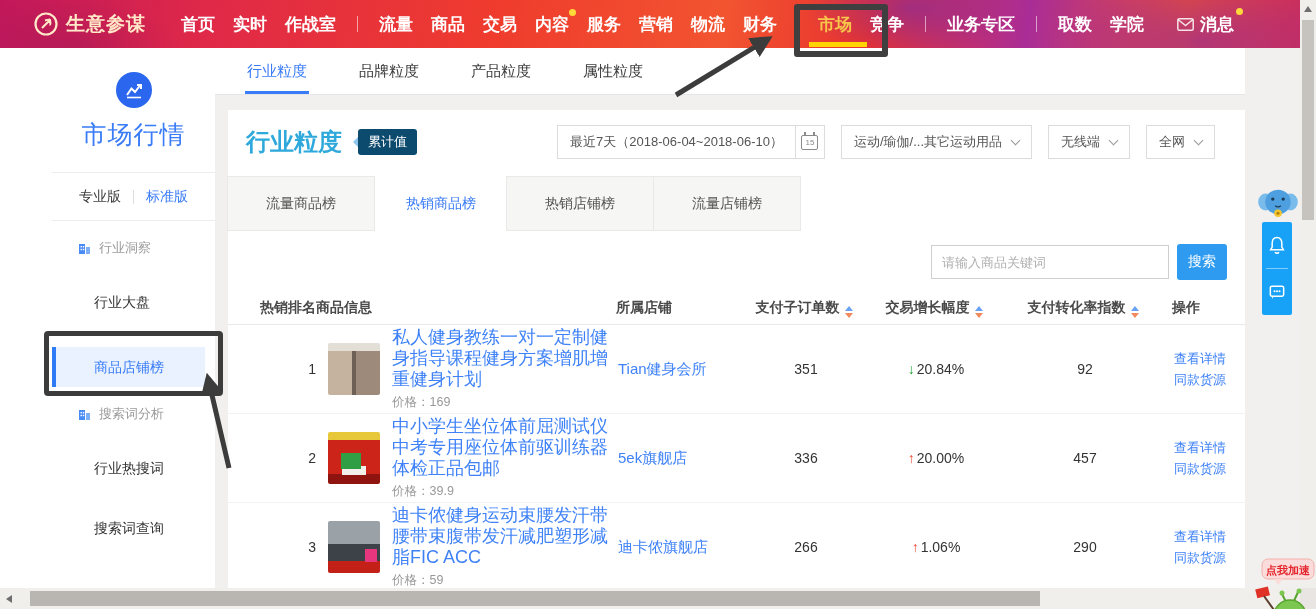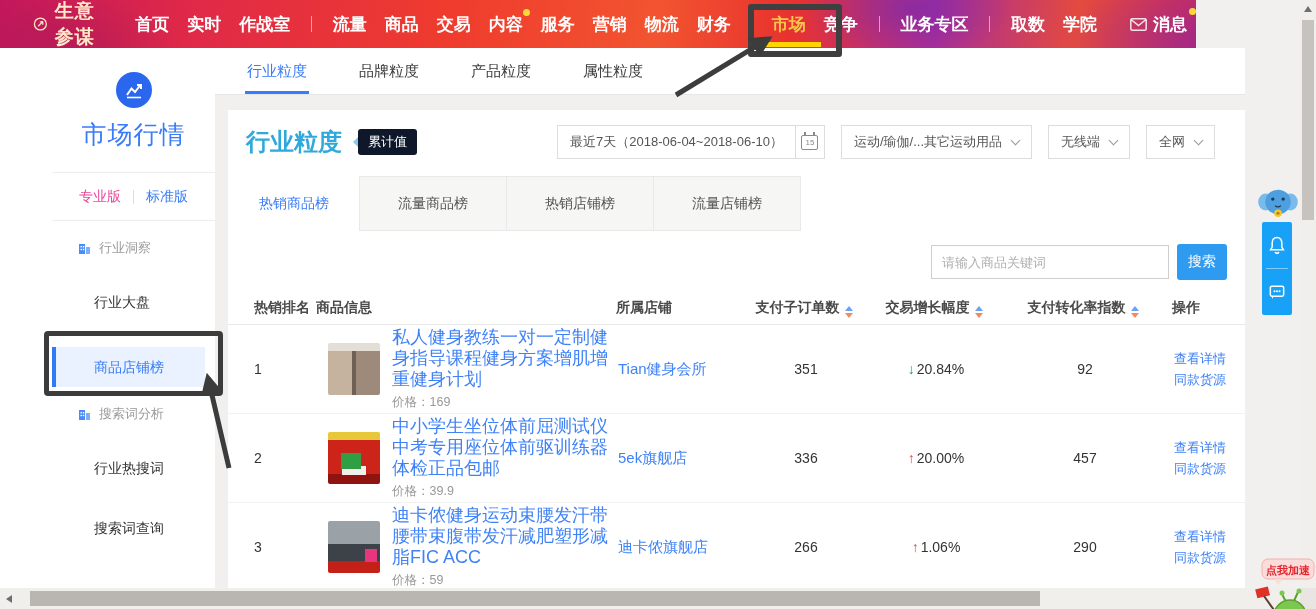--- a/index.html
+++ b/index.html
@@ -5,21 +5,21 @@
   * { box-sizing: border-box; margin: 0; padding: 0; }
   html,body { width:1316px; height:609px; }
   body {
     position: relative; overflow: hidden;
     background: #f1f0ee;
     font-family: "Liberation Sans", "DejaVu Sans", sans-serif;
     color:#333;
   }
   
   .topnav {
-    position:absolute; left:0; top:0; width:1196px; height:48px; z-index:30;
+    position:absolute; left:0; top:0; width:1316px; height:48px; z-index:30;
     display:flex; align-items:center; padding-left:33px;
     background:
       radial-gradient(ellipse 150px 70px at 910px 8px, rgba(96,40,190,.45), transparent 70%),
       radial-gradient(ellipse 190px 90px at 1200px 42px, rgba(130,38,170,.5), transparent 72%),
       radial-gradient(ellipse 160px 80px at 70px 50px, rgba(140,20,90,.35), transparent 70%),
       linear-gradient(96deg,#c2185b 0%, #e02948 16%, #ef3c2d 38%, #f25430 55%, #e8322f 66%, #a92d97 78%, #e44a3e 90%, #c62a62 100%);
   }
   .logo { display:flex; align-items:center; gap:7px; margin-right:26px; cursor:pointer; }
   .logo-text { font-size:19px; font-weight:bold; color:#ffe9c8; letter-spacing:1px; }
   .nav-item {
@@ -39,21 +39,21 @@
   .nav-msg { display:inline-flex; align-items:center; gap:6px; margin-left:24px; position:relative; }
   .nav-msg .nav-dot { right:-9px; top:8px; }
   
   .side-underlay { position:absolute; left:0; top:48px; width:215px; bottom:21px; background:#fff; border-right:1px solid #e7e7e7; }
   .sidebar { position:absolute; left:52px; top:48px; width:163px; bottom:21px; background:#fff; z-index:5; }
   .side-head { text-align:center; padding-top:24px; }
   .side-circle { width:36px; height:36px; border-radius:50%; background:#2a66ee; display:inline-flex; align-items:center; justify-content:center; }
   .side-title { margin-top:10px; font-size:25px; color:#3a7cf7; letter-spacing:1px; }
   .side-div { border-top:1px solid #ededed; margin-top:21px; }
   .version-row { height:48px; display:flex; align-items:center; justify-content:center; gap:12px; font-size:14px; border-bottom:1px solid #ededed; }
-  .ver { color:#ec4899; cursor:pointer; }
+  .ver { color:#404040; cursor:pointer; }
   .ver.on { color:#3a7cf7; }
   .ver-sep { width:1px; height:14px; background:#ddd; }
   .group-head { display:flex; align-items:center; gap:8px; padding:18px 0 0 26px; font-size:13px; color:#9a9a9a; }
   .side-item { position:relative; margin-top:30px; height:30px; line-height:30px; padding-left:42px; font-size:14px; color:#333; cursor:pointer; }
   .side-item.active {
     height:40px; line-height:40px; color:#3a7cf7; background:#e9f2fe; width:153px;
     border-left:4px solid #2f7bf5; padding-left:38px;
   }
   .side-item.active::after {      
     content:''; position:absolute; left:-12px; right:-18px; top:-16px; bottom:-9px;
@@ -65,21 +65,21 @@
     border-bottom:1px solid #e6e6e6; display:flex; align-items:stretch; padding-left:30px; z-index:4;
   }
   .gtab { position:relative; display:inline-flex; align-items:center; font-size:15px; color:#3c3c3c; margin-right:48px; cursor:pointer; padding:0 2px; }
   .gtab.active { color:#3a7cf7; }
   .gtab.active::after { content:''; position:absolute; left:0; right:0; bottom:0; height:3px; background:#3a7cf7; }
   
   .panel { position:absolute; left:228px; top:110px; width:1017px; height:478px; background:#fff; z-index:3; }
   .title-row { display:flex; align-items:center; justify-content:space-between; padding:12px 30px 0 18px; height:52px; }
   .title-wrap { display:flex; align-items:center; }
   .page-title { font-size:24px; font-weight:bold; color:#2fa9db; }
-  .badge { position:relative; margin-left:16px; background:#0f172a; color:#fff; font-size:13px; padding:4px 10px; border-radius:3px; }
+  .badge { position:relative; margin-left:16px; background:#0c4a6e; color:#fff; font-size:13px; padding:4px 10px; border-radius:3px; }
   .badge::before { content:''; position:absolute; left:-5px; top:50%; margin-top:-5px;
     border-top:5px solid transparent; border-bottom:5px solid transparent; border-right:5px solid #8fc6ee; }
   .filters { display:flex; align-items:center;padding-left:38px; }
   .fbox { height:34px; border:1px solid #dcdcdc; background:#fff; display:inline-flex; align-items:center;
     padding:0 12px; font-size:13px; color:#555; cursor:pointer; white-space:nowrap; }
   .fbox.cal { width:30px; padding:0; justify-content:center; margin-left:-1px; }
   .fgap { width:16px; }
   .chev { width:7px; height:7px; border-right:1.5px solid #999; border-bottom:1.5px solid #999;
     transform:rotate(45deg); margin-left:10px; margin-top:-4px; display:inline-block; }
   .cal-glyph { position:relative; width:17px; height:15px; border:1.5px solid #8a8a8a; border-radius:2px;
@@ -95,21 +95,21 @@
   .search-row { display:flex; justify-content:flex-end; align-items:center; margin-top:13px; padding-right:18px; }
   .search-input { width:238px; height:34px; border:1px solid #cfcfcf; padding:0 10px; font-size:13px; color:#333;
     font-family:inherit; outline:none; }
   .search-input::placeholder { color:#b0b0b0; }
   .search-btn { width:50px; height:36px; margin-left:8px; background:#2e9bf0; color:#fff; border:none;
     border-radius:3px; font-size:14px; font-family:inherit; cursor:pointer; }
   
   .t-head { display:flex; align-items:center; height:33px; margin-top:12px; border-bottom:1px solid #e9e9e9;
     font-size:14px; font-weight:bold; color:#4a4a4a; }
   .t-row { display:flex; align-items:center; height:89px; border-bottom:1px solid #f2f2f2; font-size:14px; }
-  .c1{flex:0 0 88px; padding-left:26px;} .c2{flex:0 0 290px; display:flex; align-items:center;}
+  .c1{flex:0 0 88px; padding-left:26px;text-align:right;} .c2{flex:0 0 290px; display:flex; align-items:center;}
   .c3{flex:0 0 142px; padding-left:10px;} .c4{flex:0 0 112px; text-align:center;}
   .c5{flex:0 0 148px; text-align:center;} .c6{flex:0 0 150px; text-align:center;}
   .c7{flex:1 1 auto; padding-left:14px;}
   .sorter { display:inline-flex; flex-direction:column; gap:2px; margin-left:5px; vertical-align:1px; }
   .sorter i { width:0; height:0; border-left:4px solid transparent; border-right:4px solid transparent; display:block; }
   .sorter .s-up { border-bottom:5px solid #6aa1f4; }
   .sorter .s-down { border-top:5px solid #f08a5c; }
   .pimg { width:52px; height:52px; margin-left:12px; margin-right:12px; border-radius:2px; flex:none; cursor:pointer; }
   .img1 { background:
       linear-gradient(#e3ded6 0 16%, transparent 16%),
@@ -271,22 +271,22 @@
       </span>
       <span class="fgap"></span>
       <span class="fbox">
         <span>全网</span>
         <i class="chev"></i>
       </span>
     </div>
   </div>
 
   <div class="rank-tabs">
+    <span class="rtab">流量商品榜</span>
     <span class="rtab active">热销商品榜</span>
-    <span class="rtab">流量商品榜</span>
     <span class="rtab">热销店铺榜</span>
     <span class="rtab">流量店铺榜</span>
   </div>
 
   <div class="search-row">
     <input class="search-input" type="text" placeholder="请输入商品关键词" style="">
     <button class="search-btn">搜索</button>
   </div>
 
   <div class="t-head">

